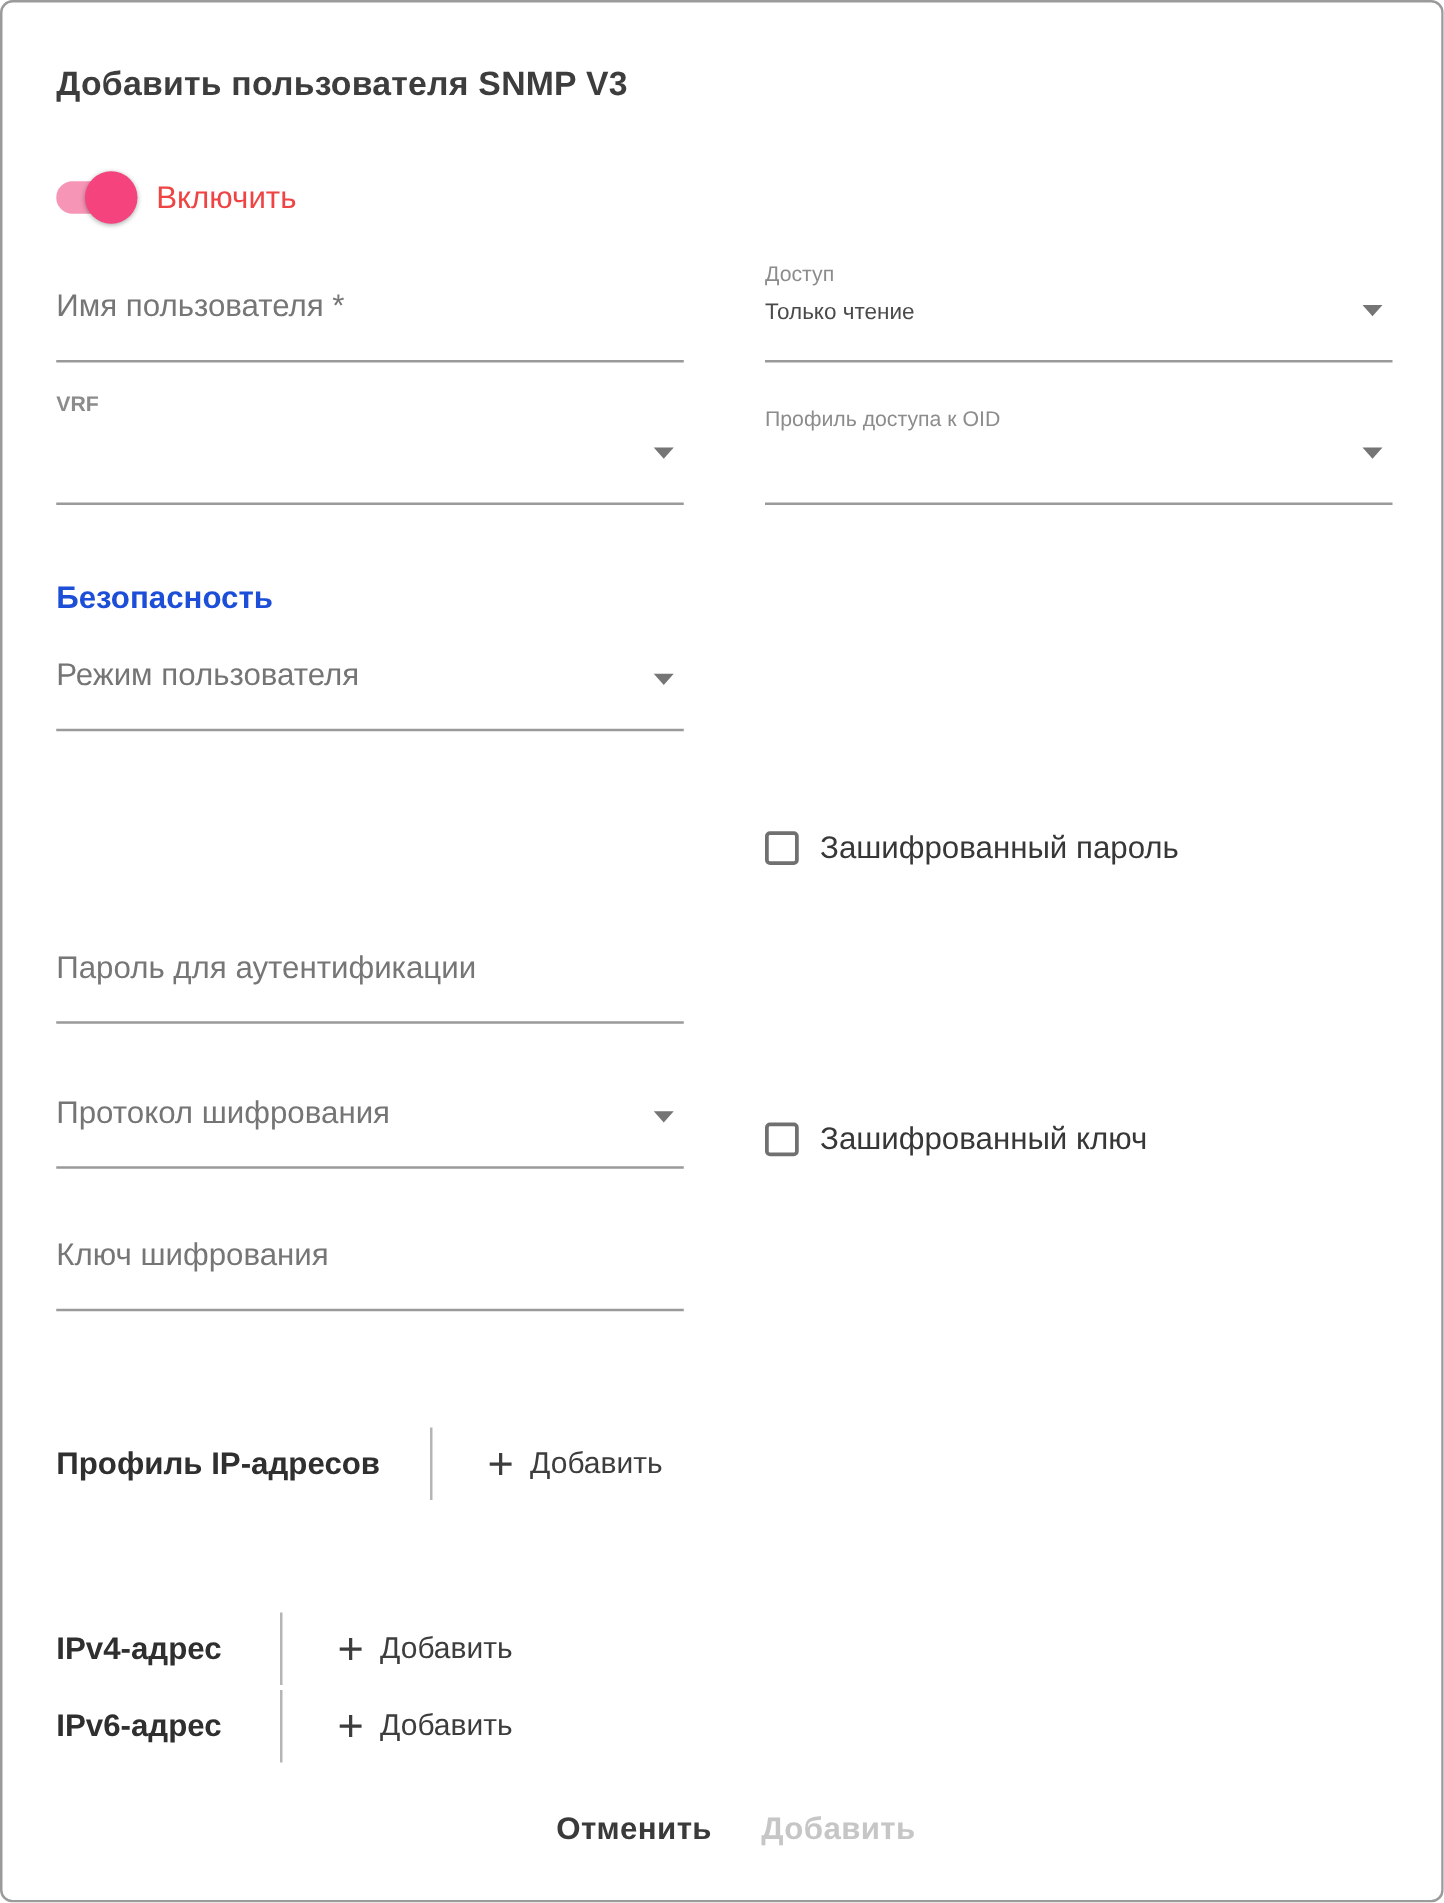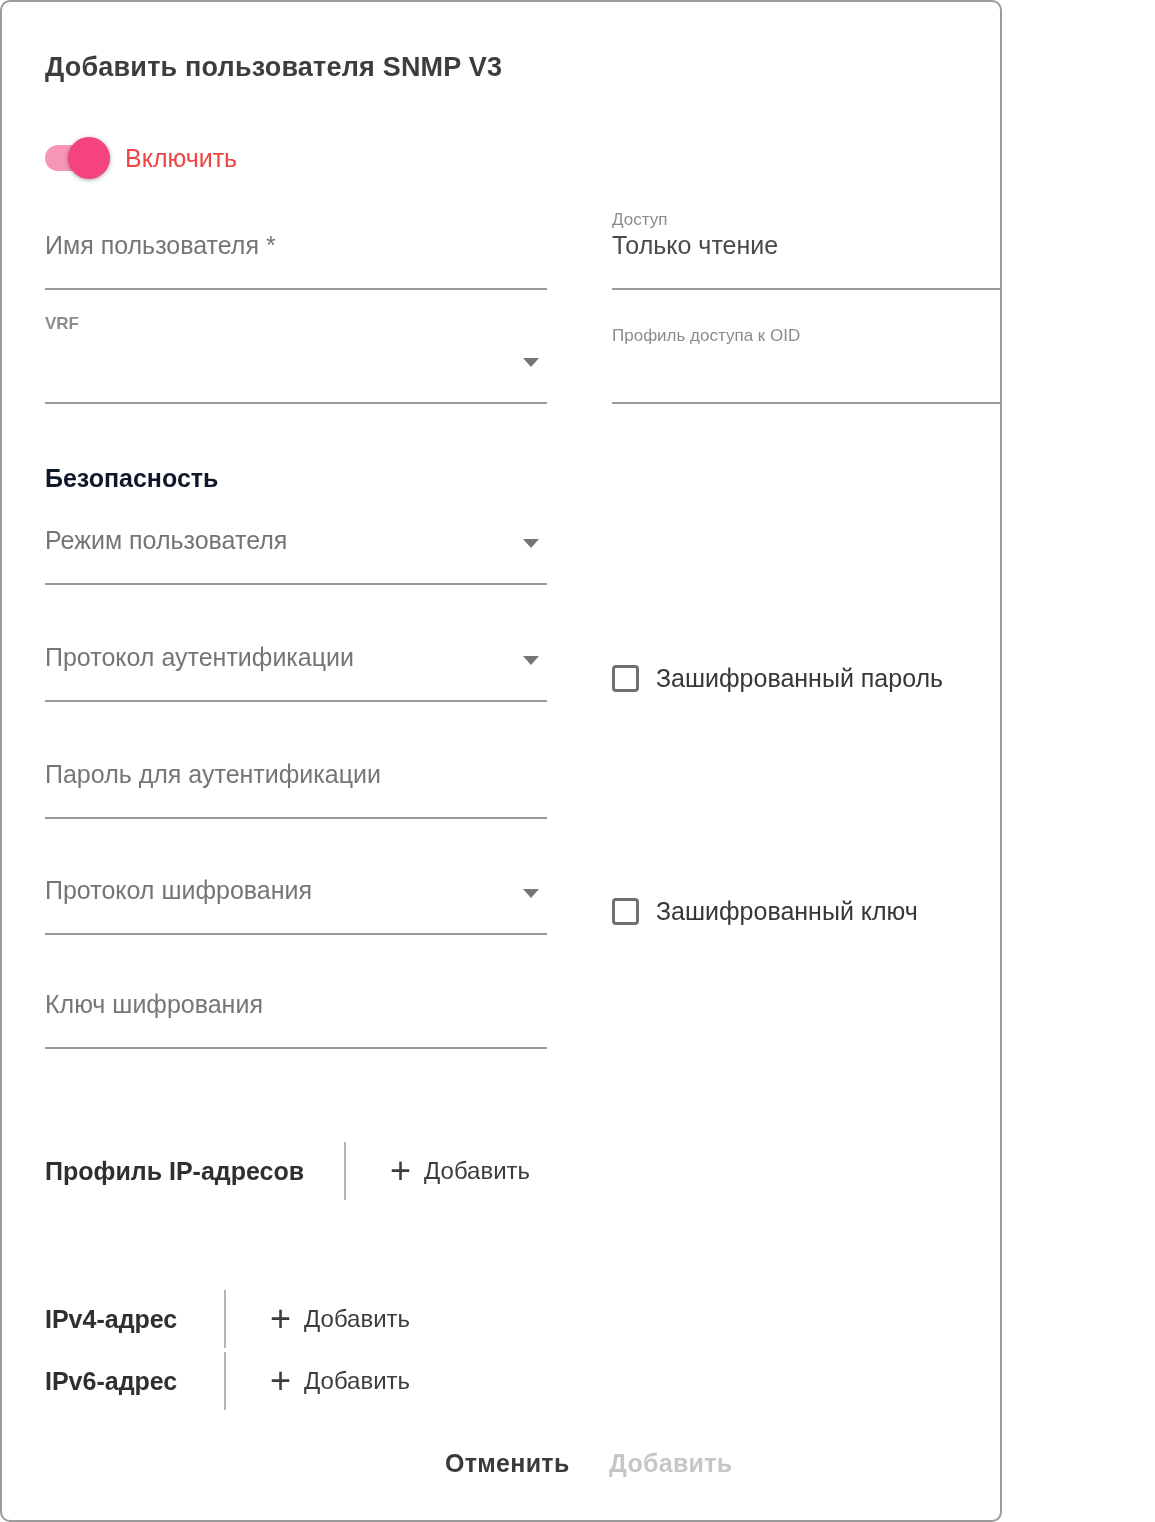--- a/index.html
+++ b/index.html
@@ -1,18 +1,18 @@
 <!DOCTYPE html>
 <html><head>
 <meta charset="utf-8">
 <style>
   html,body{margin:0;padding:0;background:#fff;}
   .dialog{
     position:relative;
-    width:1002px;height:1522px;
+    width:1155px;height:1522px;
     box-sizing:border-box;
     background:#ffffff;
     border:2px solid #9b9b9b;
     border-radius:10px;
     font-family:"Liberation Sans", sans-serif;
     overflow:hidden;
     color:#424242;
   }
   .title{
     position:absolute;left:43px;top:50px;margin:0;
@@ -30,30 +30,30 @@
     position:absolute;width:502px;height:64px;box-sizing:border-box;
     border-bottom:2px solid #9a9a9a;
     display:flex;align-items:flex-end;padding-bottom:28px;
   }
   .col-l{left:43px;} .col-r{left:610px;}
   .field input{
     width:100%;border:none;outline:none;padding:0;background:transparent;
     font-family:inherit;font-size:25px;color:#444;
   }
   .field input::placeholder{color:#767676;opacity:1;}
-  .field .val{font-size:25px;color:#4a4a4a;}
+  .field .val{font-size:18px;color:#4a4a4a;}
   .field .ph{font-size:25px;color:#757575;}
   .arrow{
     margin-left:auto;margin-right:8px;margin-bottom:7px;
     width:0;height:0;
     border-left:8px solid transparent;border-right:8px solid transparent;
     border-top:9px solid #757575;
   }
   .flabel{position:absolute;font-size:17px;color:#8c8c8c;text-align:right;}
-  .section-h{position:absolute;left:43px;margin:0;font-size:25px;font-weight:700;color:#0f172a;}
+  .section-h{position:absolute;left:43px;margin:0;font-size:25px;font-weight:700;color:#1d4ed8;}
   
   .check-row{position:absolute;left:610px;display:flex;align-items:center;cursor:default;}
   .checkbox{
     width:21px;height:21px;border:3px solid #707070;border-radius:4px;
     background:#fff;flex-shrink:0;cursor:pointer;
   }
   .check-label{margin-left:17px;font-size:25px;color:#373737;}
   
   .add-row{position:absolute;left:43px;display:flex;align-items:center;height:58px;}
   .row-label{font-size:25px;font-weight:700;color:#2f2f2f;flex-shrink:0;}
@@ -111,24 +111,20 @@
     <i class="arrow"></i>
   </div>
 
   <h2 class="section-h" style="top:462px;">Безопасность</h2>
 
   <div class="field col-l" style="top:519px;">
     <span class="ph">Режим пользователя</span>
     <i class="arrow"></i>
   </div>
 
-  <div class="field col-l" style="top:636px;">
-    <span class="ph">Протокол аутентификации</span>
-    <i class="arrow"></i>
-  </div>
   <div class="check-row" style="top:662px;">
     <span class="checkbox"></span>
     <span class="check-label">Зашифрованный пароль</span>
   </div>
 
   <div class="field col-l" style="top:753px;">
     <input placeholder="Пароль для аутентификации" style="">
   </div>
 
   <div class="field col-l" style="top:869px;">

